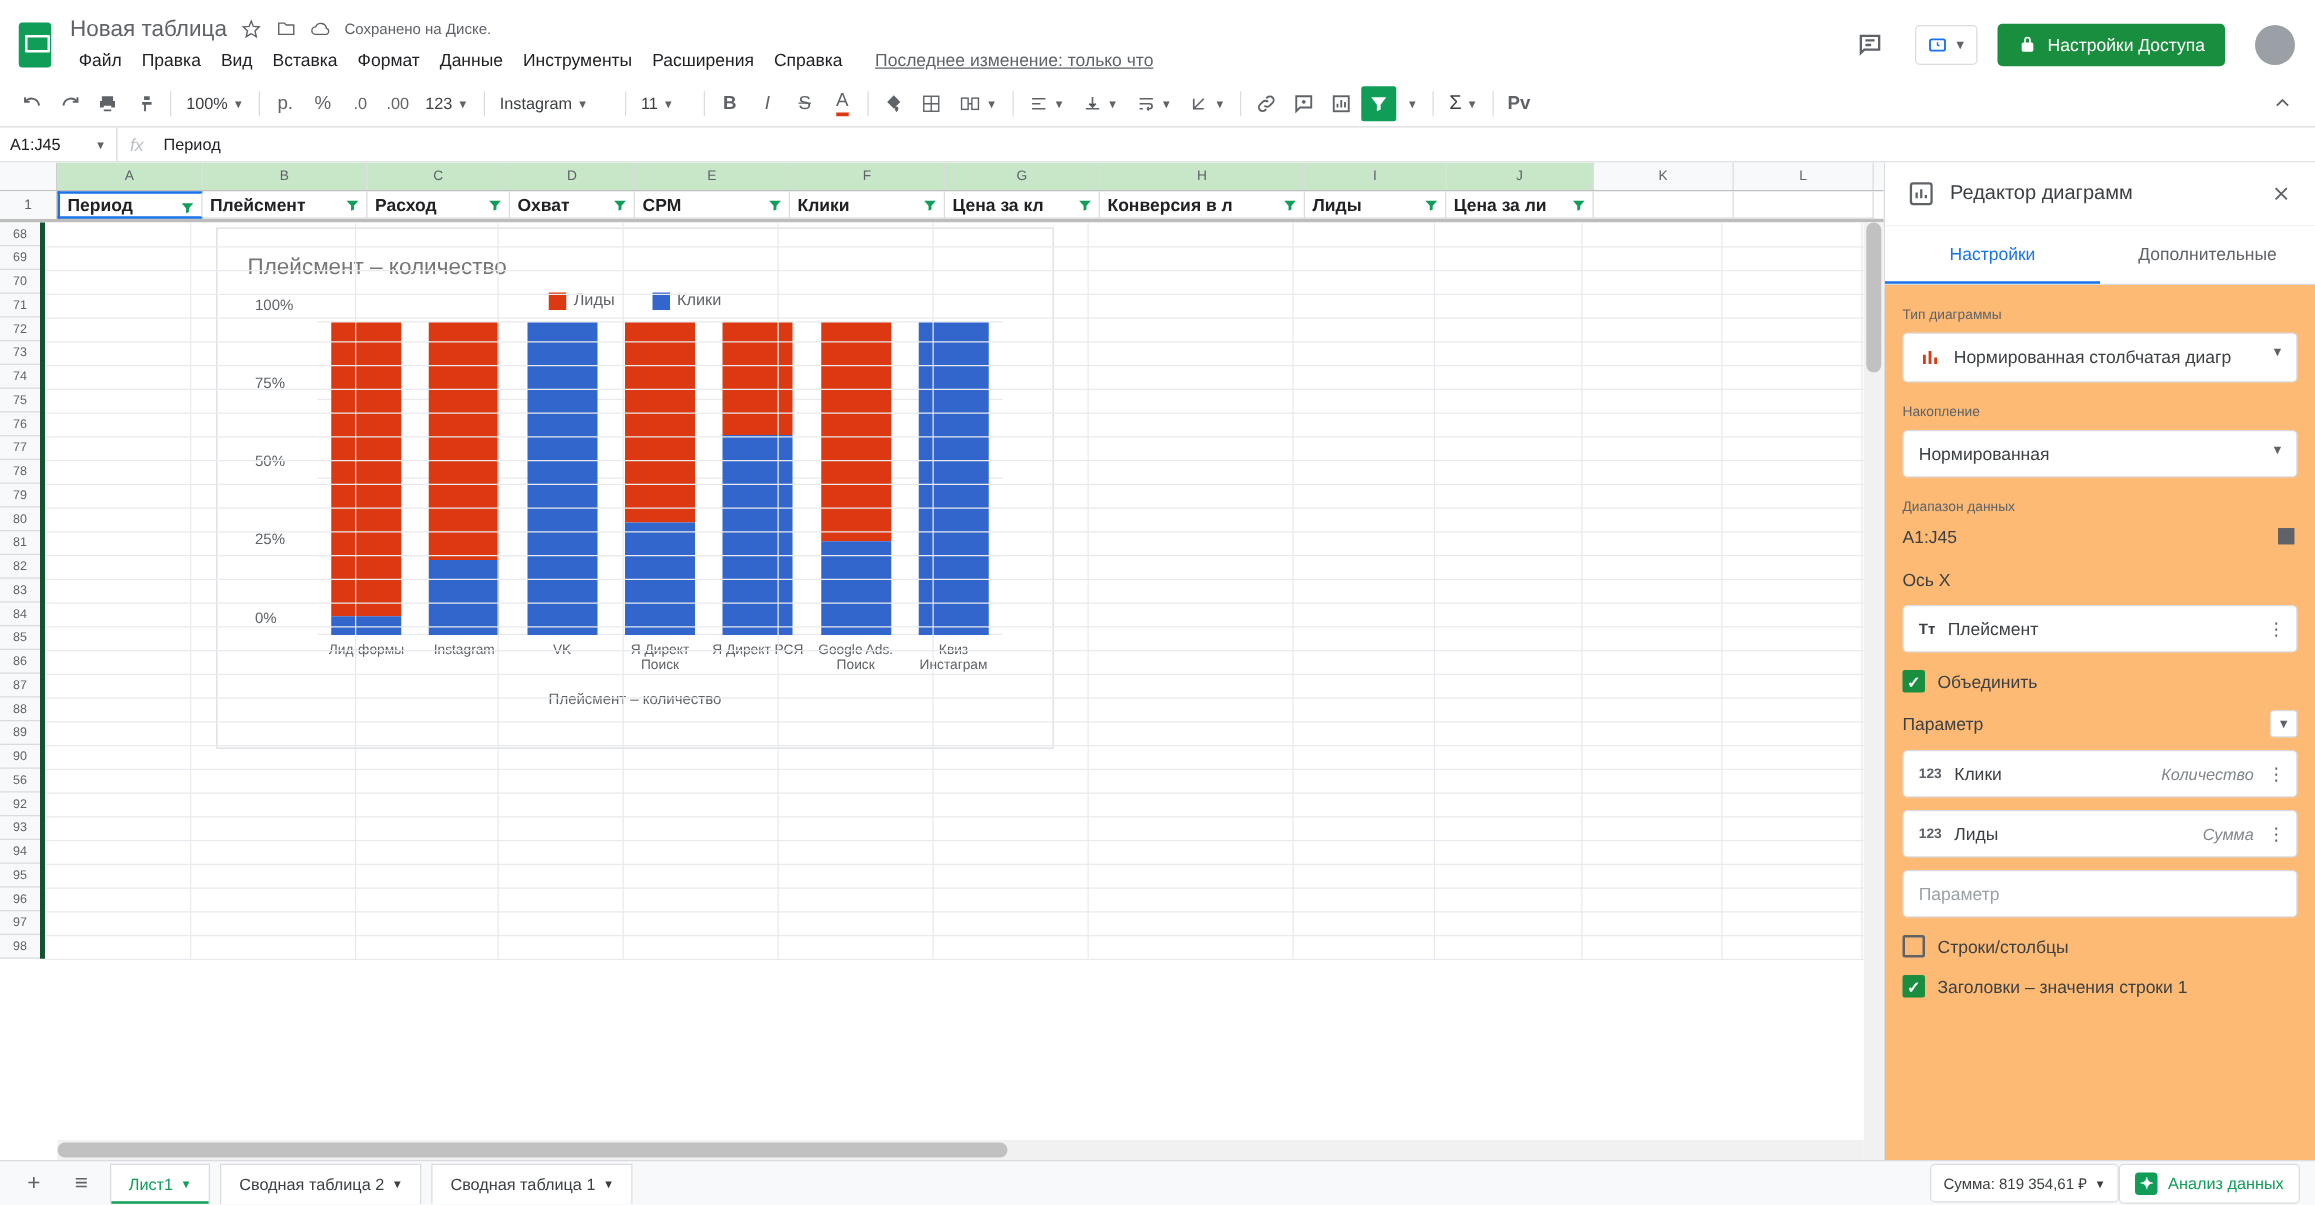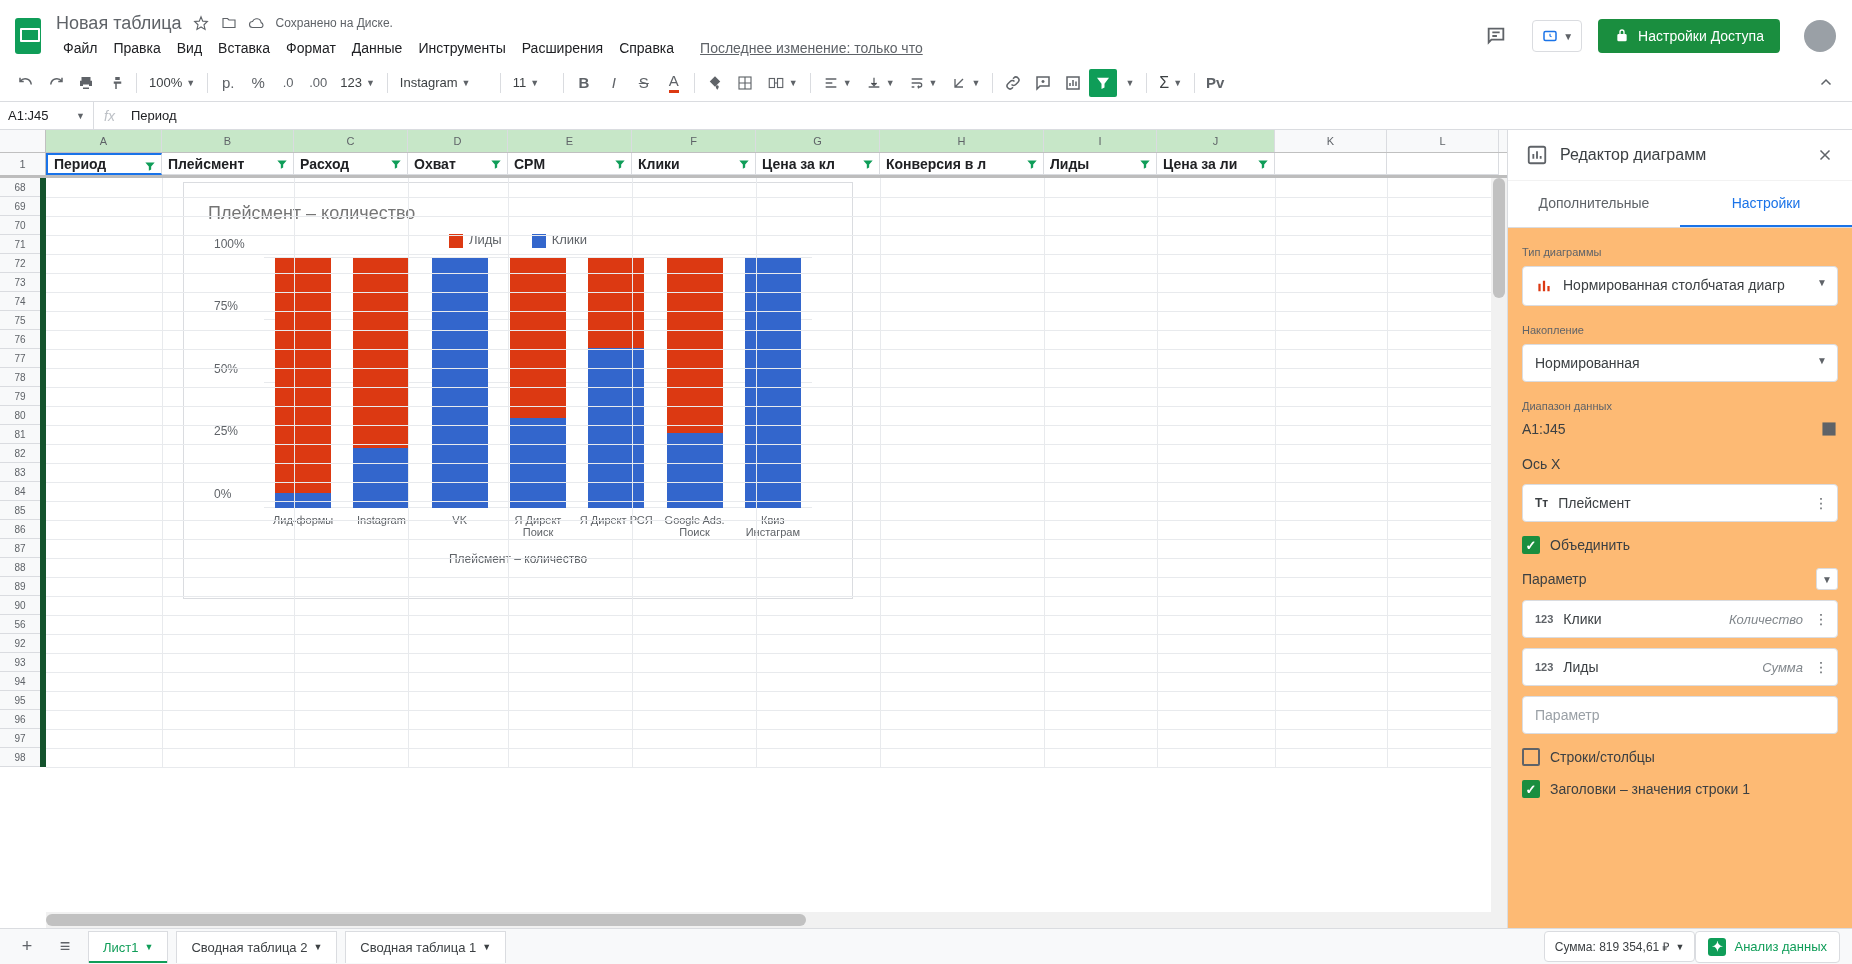--- a/index.html
+++ b/index.html
@@ -51,21 +51,21 @@
   
   
   .filter-row { display: flex; height: 25px; border-bottom: 3px solid #bdbdbd; }
   .row-h { width: 46px; text-align: center; font-size: 11px; color: #5f6368; line-height: 22px; border-right: 1px solid #c0c0c0; background: #f8f9fa; }
   .fcell { border-right: 1px solid #dadce0; border-bottom: 1px solid #dadce0; display: flex; align-items: center; padding: 0 6px; font-weight: 700; font-size: 14px; position: relative; }
   .fcell.first { border: 2px solid #1a73e8; border-right: 1px solid #dadce0; }
   .filter-tri { position: absolute; right: 3px; top: 3px; width: 16px; height: 16px; display: flex; align-items: center; justify-content: center; fill: #0f9d58; }
   
   
   .rows { display: flex; }
-  .row-labels { width: 46px; background: #f8f9fa; border-right: 6px solid #14532d; }
+  .row-labels { width: 36px; background: #f8f9fa; border-right: 4px solid #14532d; }
   .row-labels div { height: 19px; text-align: center; font-size: 10px; color: #5f6368; border-bottom: 1px solid #dadce0; line-height: 19px; }
   .cells-canvas { flex: 1; position: relative; background: #fff; }
   .vline { position: absolute; top: 0; bottom: 0; width: 1px; background: #e8eaed; }
   .hline { position: absolute; left: 0; right: 0; height: 1px; background: #e8eaed; }
   
   
   .chart-box { position: absolute; top: 4px; left: 137px; width: 670px; height: 417px; background: #fff; border: 1px solid #dadce0; }
   .chart-title { padding: 20px 24px 8px; font-size: 18px; color: #757575; }
   .chart-legend { display: flex; justify-content: center; gap: 30px; font-size: 13px; color: #5f6368; margin-bottom: 10px; }
   .leg-sw { width: 14px; height: 14px; display: inline-block; vertical-align: middle; margin-right: 6px; }
@@ -588,22 +588,22 @@
       <svg width="22" height="22" viewBox="0 0 24 24" fill="none" stroke="#5f6368" stroke-width="2">
           <rect x="3" y="3" width="18" height="18" rx="2"></rect>
           <path d="M8 16v-5M12 16V8M16 16v-3"></path>
         </svg>
       <span class="ce-header-title">Редактор диаграмм</span>
       <svg width="18" height="18" viewBox="0 0 24 24" stroke="#5f6368" stroke-width="2">
           <path d="M6 6l12 12M18 6L6 18"></path>
         </svg>
     </div>
     <div class="ce-tabs">
+      <div class="ce-tab active">Настройки</div>
       <div class="ce-tab">Дополнительные</div>
-      <div class="ce-tab active">Настройки</div>
     </div>
     <div class="ce-body">
       <div class="ce-label">Тип диаграммы</div>
       <div class="ce-select">
         <svg width="18" height="18" viewBox="0 0 24 24" stroke="#dc3912" stroke-width="3">
             <path d="M6 19V9M12 19V5M18 19v-7"></path>
           </svg>
         <span>Нормированная столбчатая диагр</span>
         <span class="caret">▼</span>
       </div>

